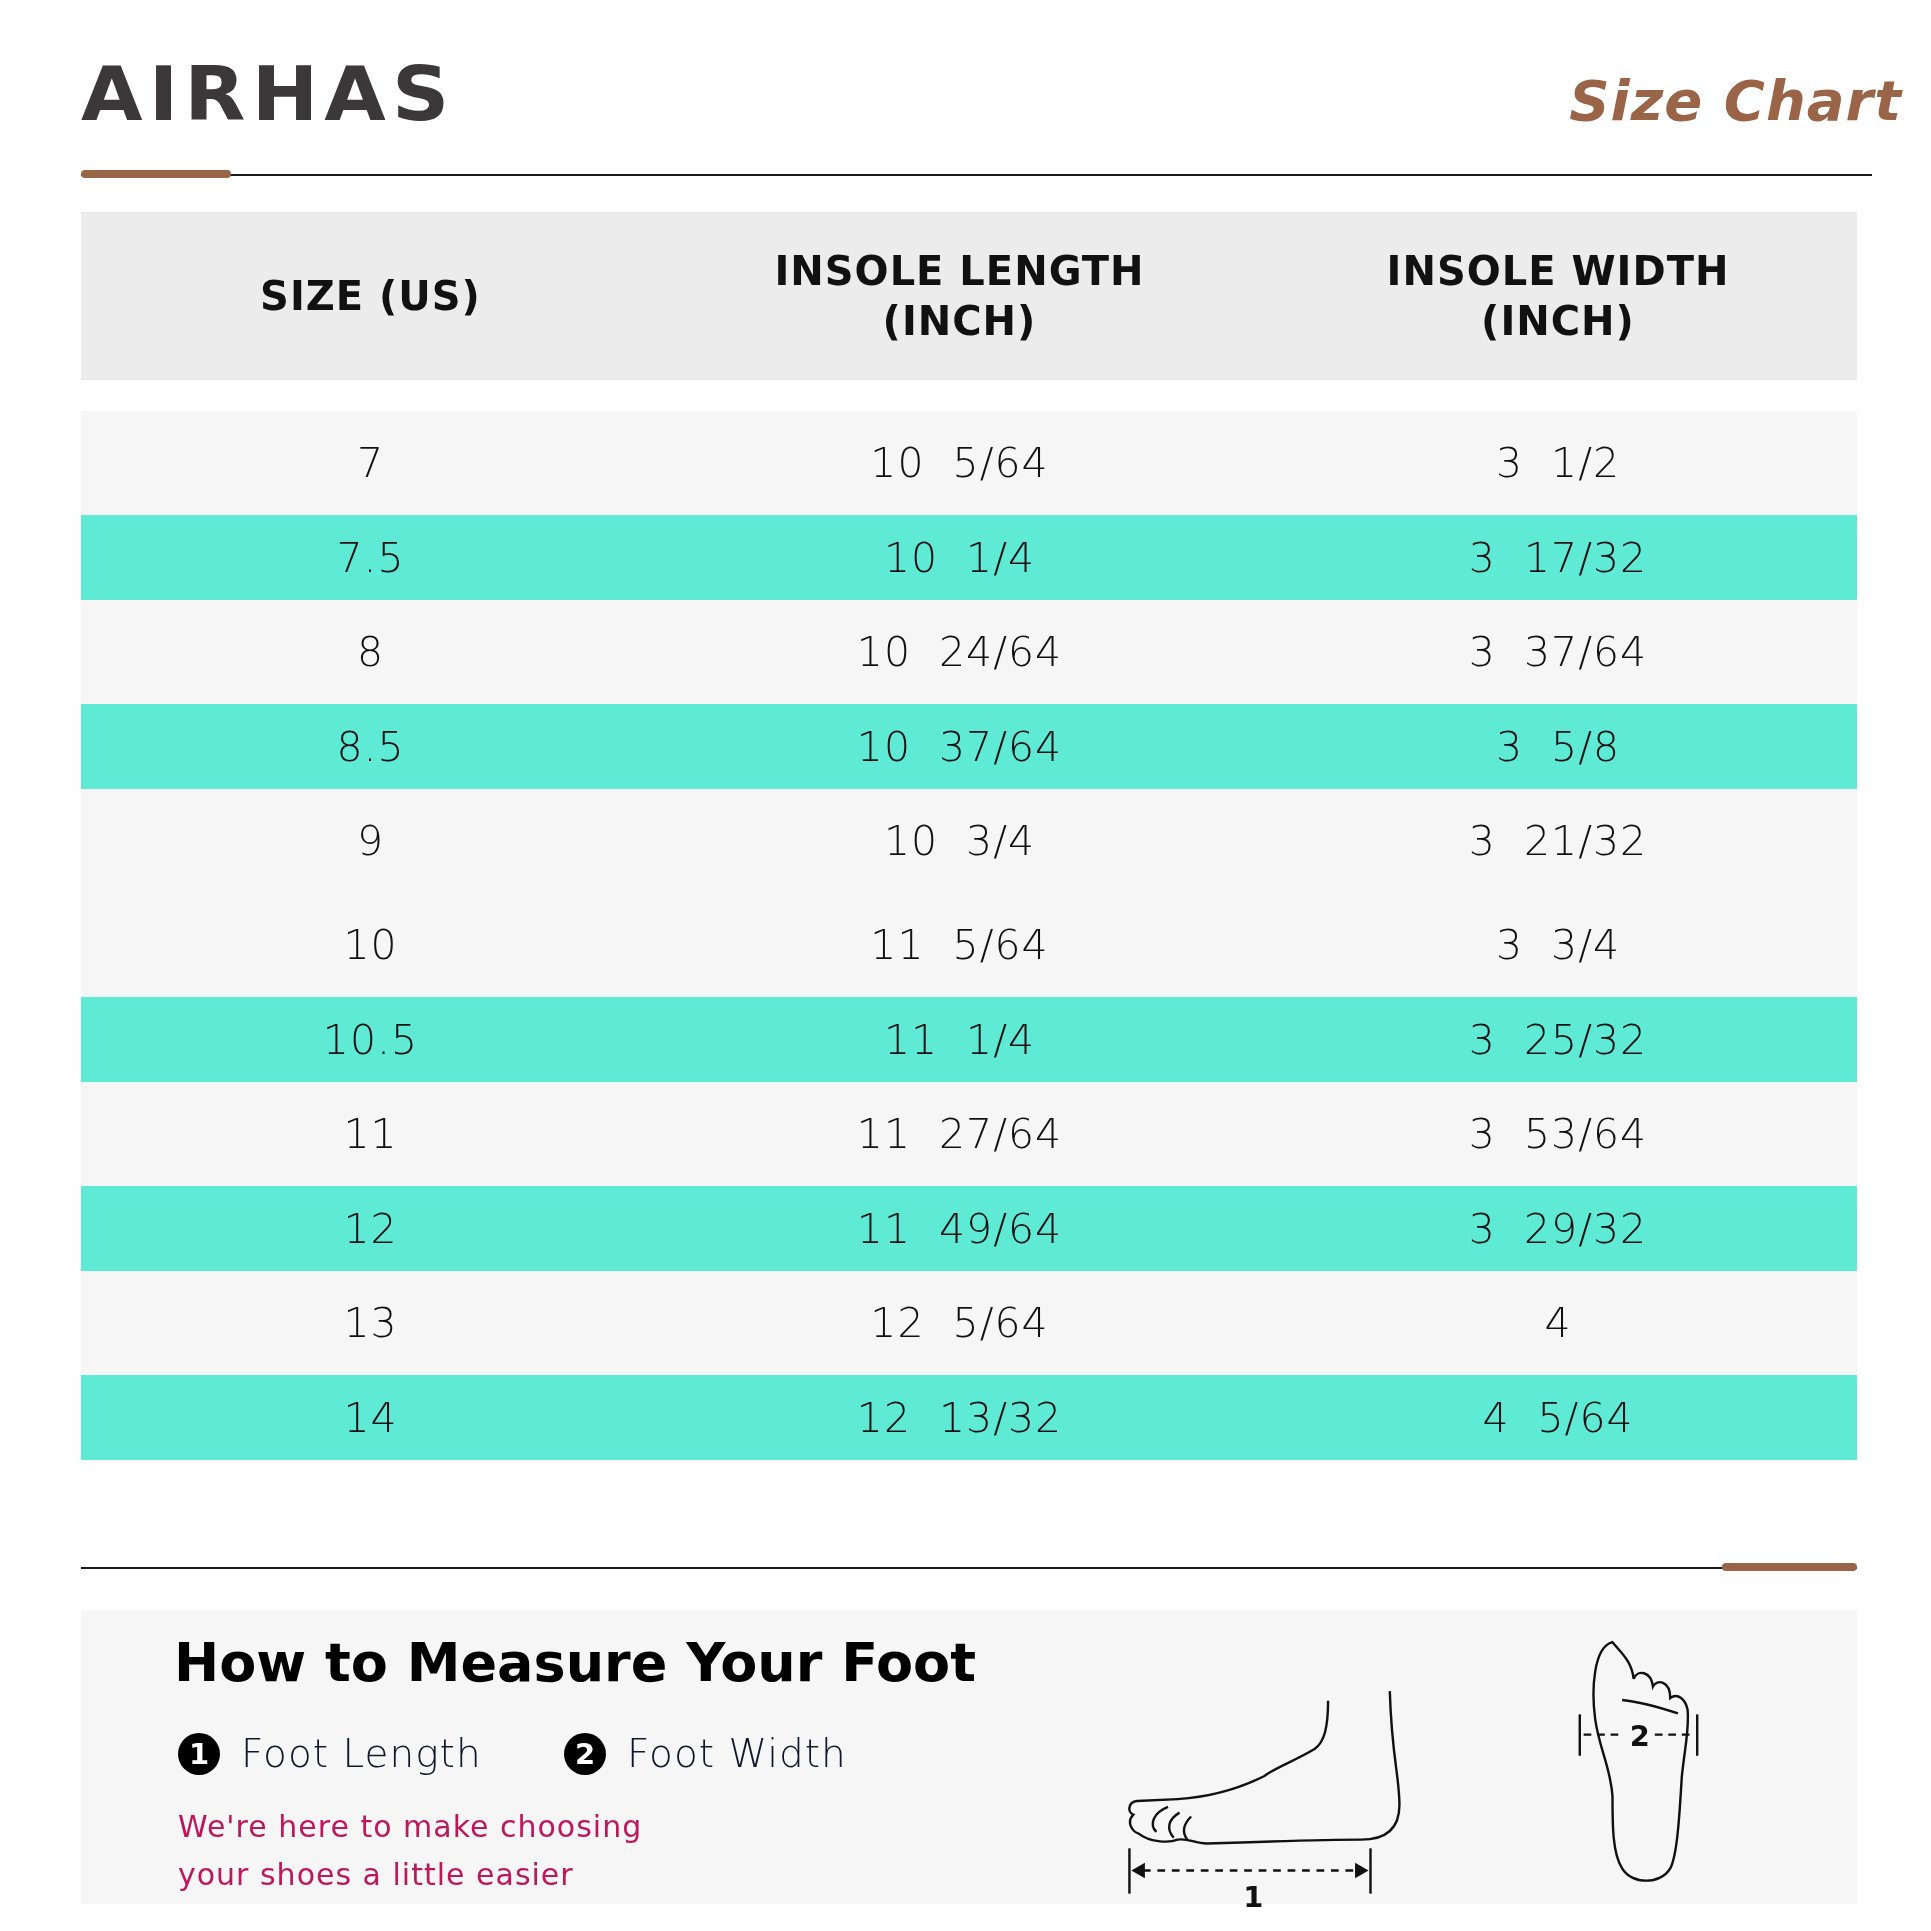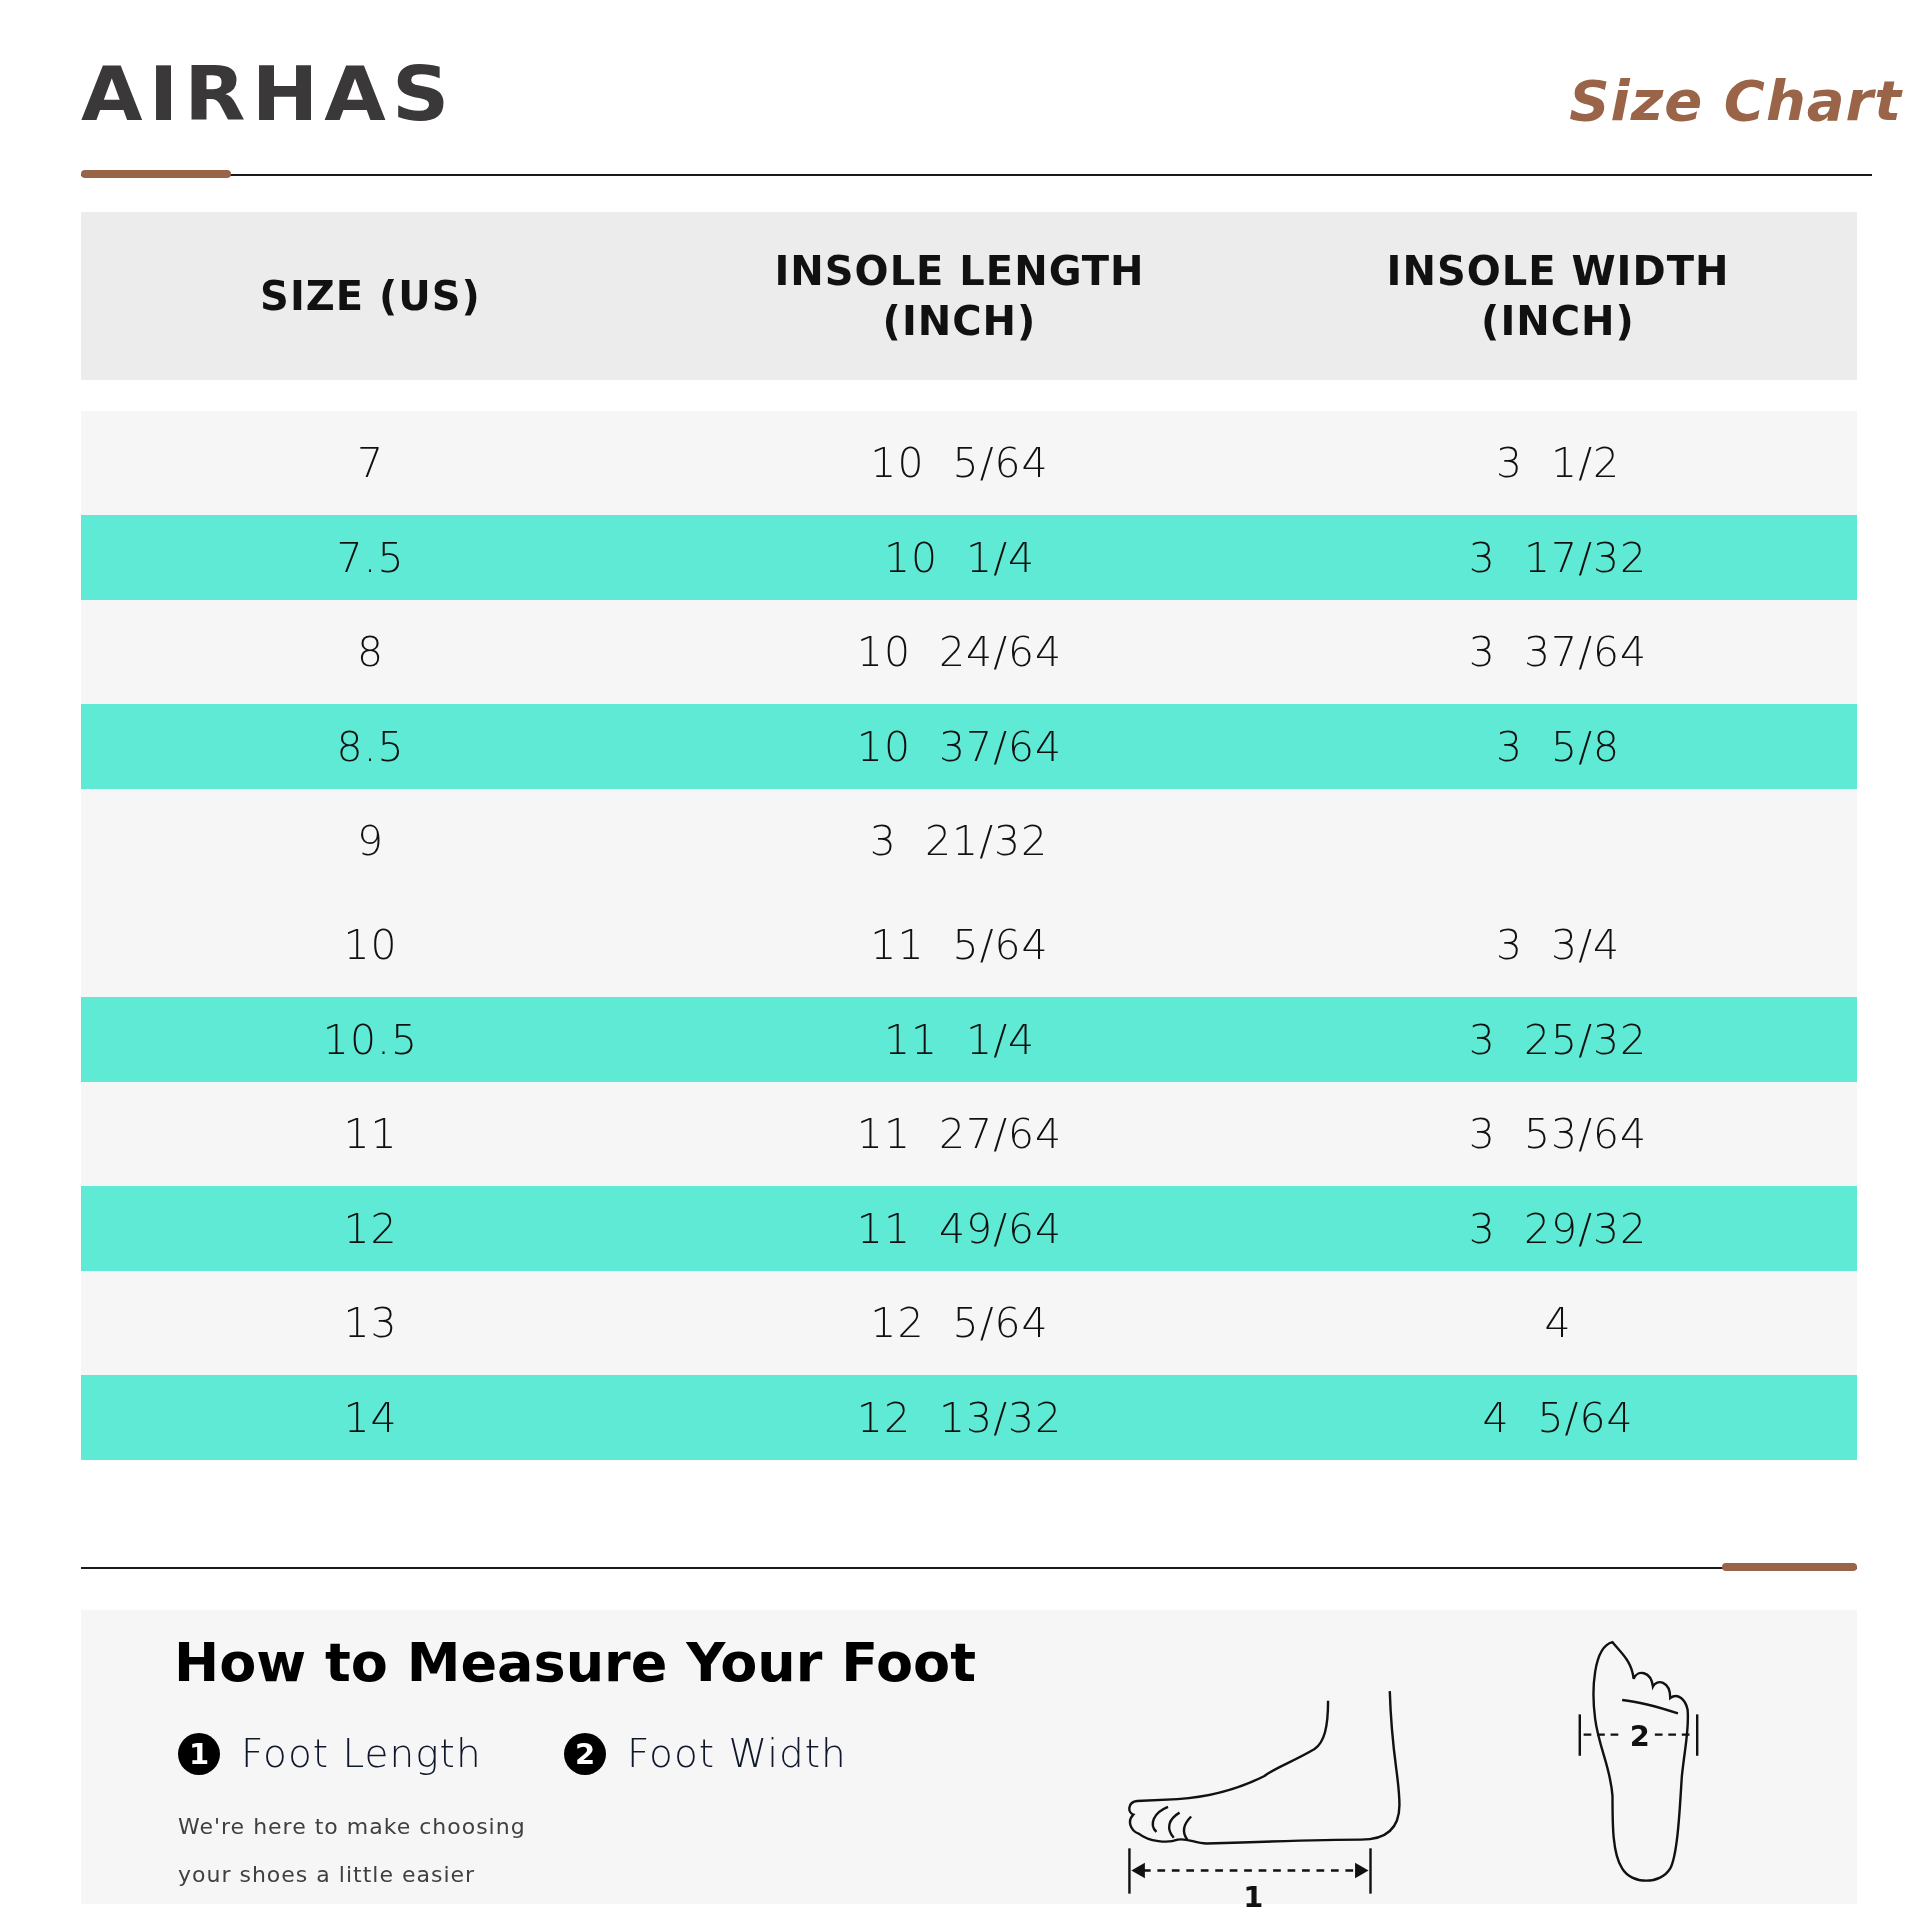--- a/index.html
+++ b/index.html
@@ -22,22 +22,22 @@
   .td { text-align: center; font-size: 41px; font-family: "DejaVu Sans", sans-serif; font-weight: 300;
         color: #111; letter-spacing: 1px; white-space: pre; }
   .panel { position: absolute; left: 81px; top: 1610px; width: 1776px; height: 294px; background: #f6f6f6; }
   .panel-title { position: absolute; left: 93px; top: 21px; font-size: 54px; font-weight: bold;
                  font-family: "DejaVu Sans", sans-serif; color: #000; letter-spacing: 0px; }
   .step { position: absolute; top: 121px; display: flex; align-items: center; }
   .step .num { width: 42px; height: 42px; border-radius: 50%; background: #000; color: #fff;
                font-size: 29px; font-weight: bold; display: flex; align-items: center; justify-content: center;
                margin-right: 21px; font-family: "DejaVu Sans", sans-serif; }
   .step .lbl { font-size: 39px; font-family: "DejaVu Sans", sans-serif; font-weight: 300; color: #0f172a; letter-spacing: 1px; }
-  .desc { position: absolute; left: 97px; top: 193px; font-size: 22px; line-height: 48px;
-          font-family: "DejaVu Sans", sans-serif; color: #404040; letter-spacing: 1px; }
+  .desc { position: absolute; left: 97px; top: 193px; font-size: 30px; line-height: 48px;
+          font-family: "DejaVu Sans", sans-serif; color: #be185d; letter-spacing: 1px; }
   .fig-side { position: absolute; left: 1110px; top: 1641px; width: 386px; height: 270px; }
   .fig-sole { position: absolute; left: 1574px; top: 1632px; width: 154px; height: 261px; }
 </style>
 </head>
 <body>
 
 <svg class="logo" viewBox="0 0 400 72">
   <text x="0" y="64" font-family="DejaVu Sans, sans-serif" font-weight="bold" font-size="78" fill="#3a3838" letter-spacing="6" textLength="388" lengthAdjust="spacingAndGlyphs">AIRHAS</text>
 </svg>
 
@@ -76,20 +76,21 @@
         <div class="td c2">10  24/64</div>
         <div class="td c3">3  37/64</div>
       </div>
       <div class="tr plain">
         <div class="td c1">8.5</div>
         <div class="td c2">10  37/64</div>
         <div class="td c3">3  5/8</div>
       </div>
       <div class="tr shade">
         <div class="td c1">9</div>
+        <div class="td c2">10  3/4</div>
         <div class="td c3">3  21/32</div>
       </div>
       <div class="tr shade">
         <div class="td c1">10</div>
         <div class="td c2">11  5/64</div>
         <div class="td c3">3  3/4</div>
       </div>
       <div class="tr plain">
         <div class="td c1">10.5</div>
         <div class="td c2">11  1/4</div>

